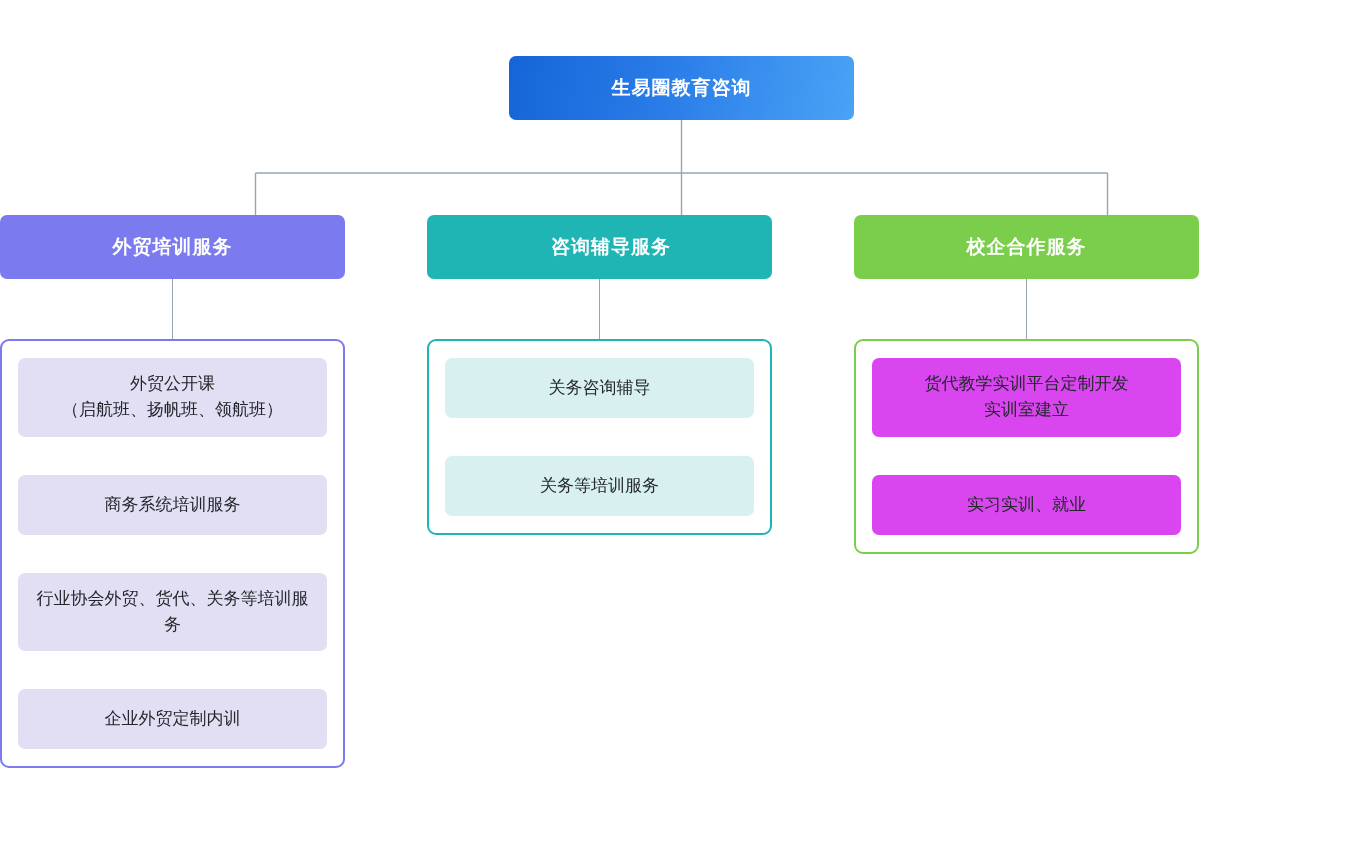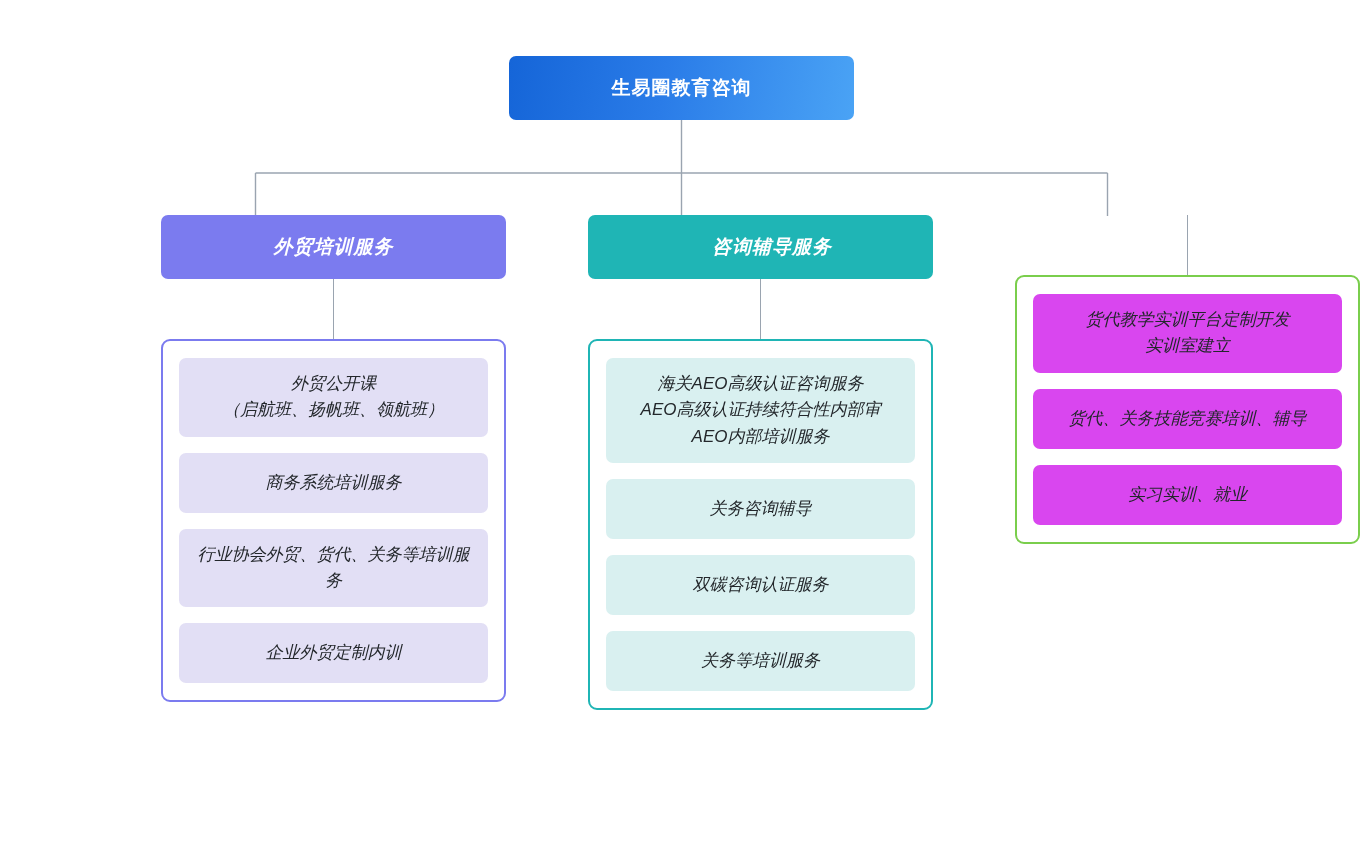--- a/index.html
+++ b/index.html
@@ -48,24 +48,23 @@
     pointer-events: none;
   }
 
   
   .columns {
     position: absolute;
     left: 0;
     top: 215px;
     width: 1360px;
     display: flex;
-    justify-content: flex-end;
+    justify-content: flex-start;
     align-items: flex-start;
     gap: 82px;
-    font-style: italic;
   }
 
   .column {
     width: 345px;
     display: flex;
     flex-direction: column;
     align-items: center;
   }
 
   .column-header {
@@ -93,21 +92,21 @@
   }
 
   .card-container {
     width: 345px;
     border-radius: 9px;
     border: 2px solid #7b7bef;
     background: #ffffff;
     padding: 17px 16px;
     display: flex;
     flex-direction: column;
-    gap: 16px;
+    gap: 38px;
   }
 
   .card-container.purple { border-color: #7b7bef; }
   .card-container.teal   { border-color: #1fb5b5; }
   .card-container.green  { border-color: #7ace4c; }
 
   .card {
     border-radius: 7px;
     min-height: 60px;
     padding: 13px 12px;
@@ -160,33 +159,31 @@
         <div class="card purple">企业外贸定制内训</div>
       </div>
     </div>
 
     <div class="column">
       <div class="column-header teal">
         <span>咨询辅导服务</span>
       </div>
       <div class="stub"></div>
       <div class="card-container teal">
-        <div class="card teal">海关AEO高级认证咨询服务
-AEO高级认证持续符合性内部审
-AEO内部培训服务</div>
         <div class="card teal">关务咨询辅导</div>
-        <div class="card teal">双碳咨询认证服务</div>
         <div class="card teal">关务等培训服务</div>
       </div>
     </div>
 
     <div class="column">
+      <div class="column-header green">
+        <span>校企合作服务</span>
+      </div>
       <div class="stub"></div>
       <div class="card-container green">
         <div class="card green">货代教学实训平台定制开发
 实训室建立</div>
-        <div class="card green">货代、关务技能竞赛培训、辅导</div>
         <div class="card green">实习实训、就业</div>
       </div>
     </div>
 
   </div>
 </div>
 
 </body></html>

